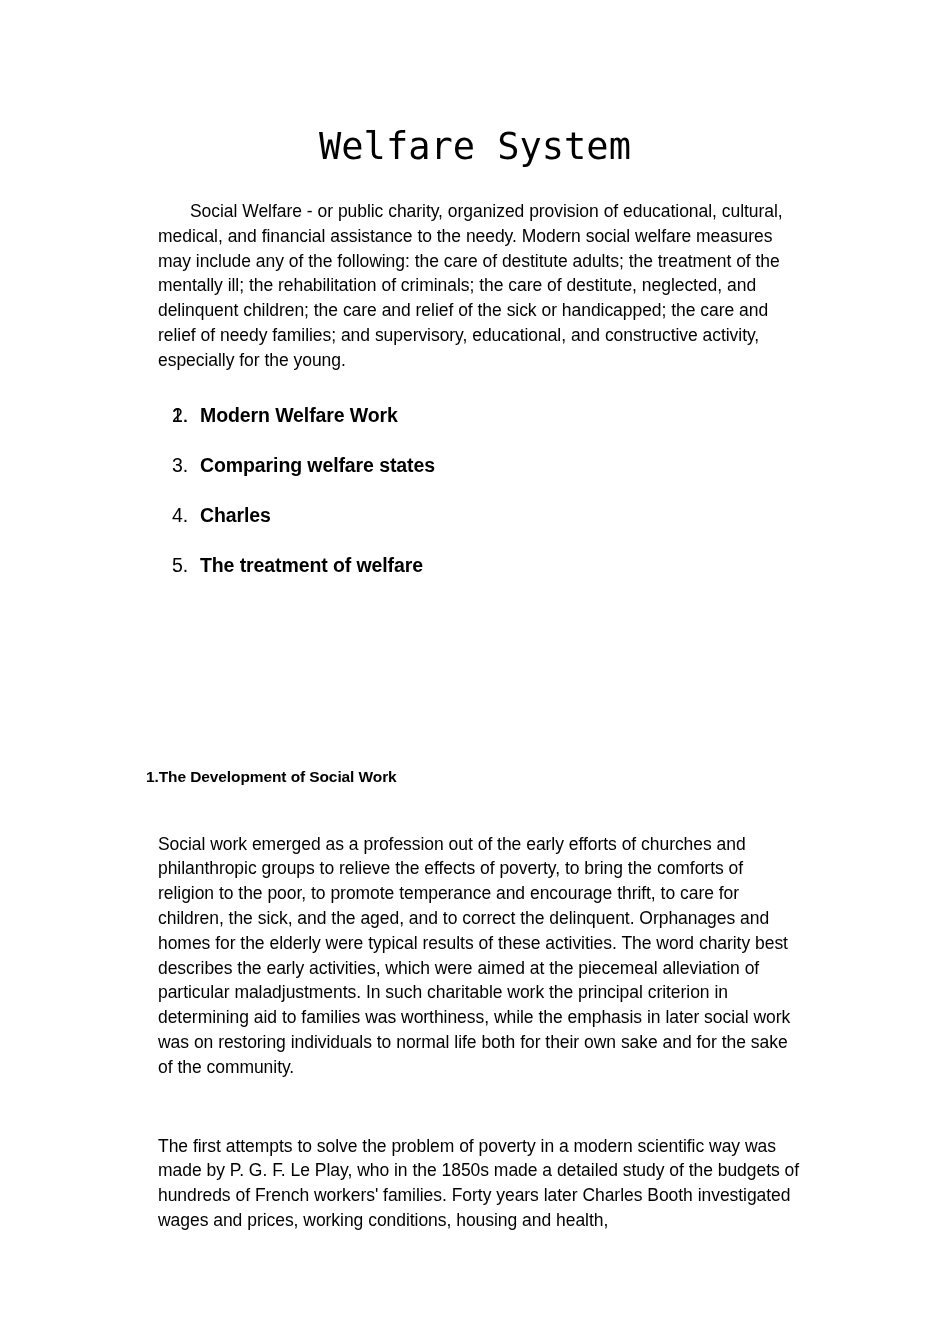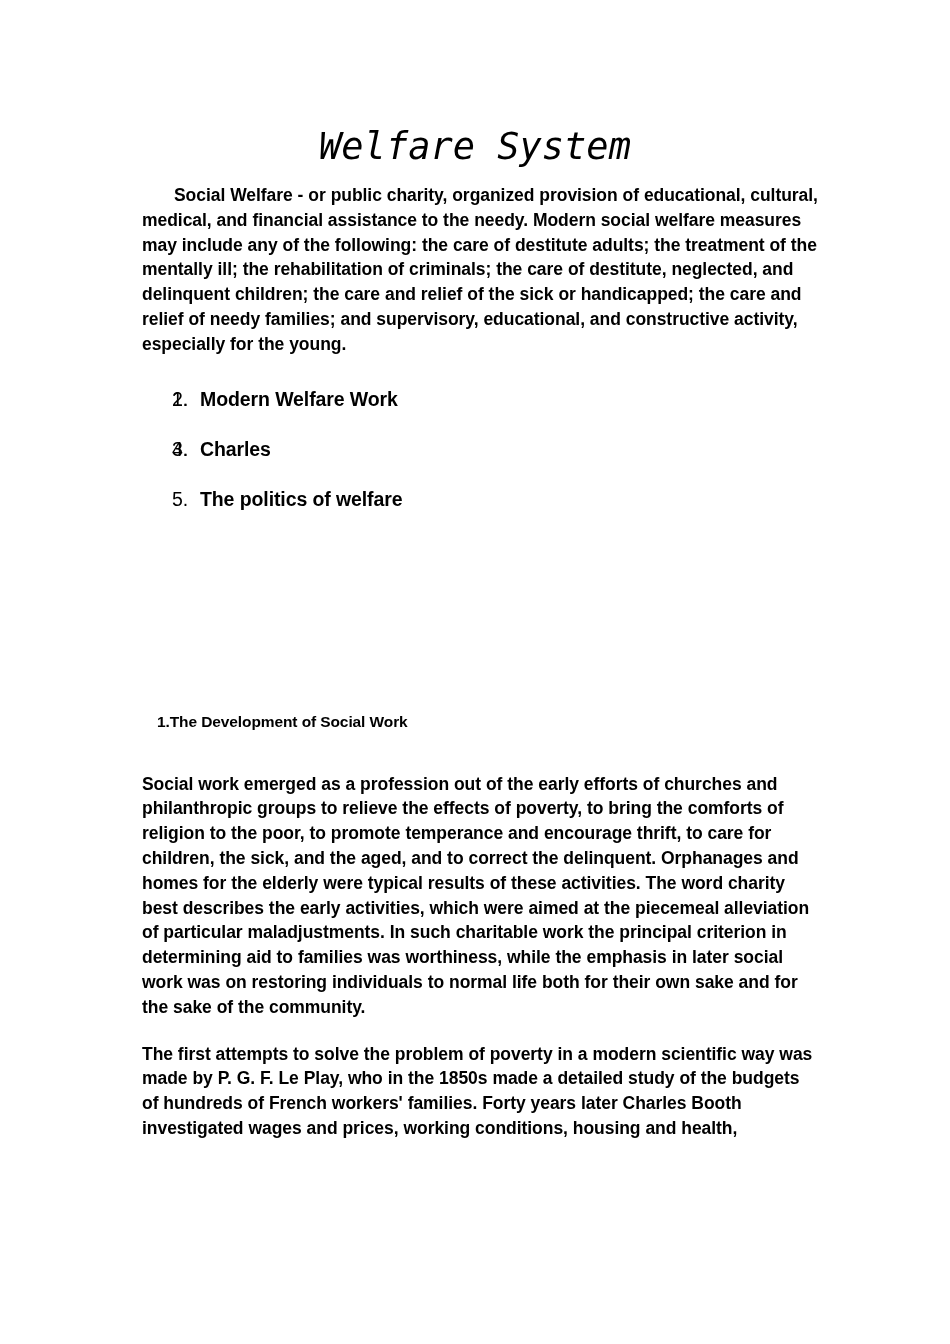--- a/index.html
+++ b/index.html
@@ -31,37 +31,36 @@
     top: 100px;
     left: 0;
     width: 950px;
     text-align: center;
     font-family: "DejaVu Sans Mono", "Liberation Mono", monospace;
     font-size: 37px;
     font-weight: 400;
     letter-spacing: 0px;
     line-height: 44px;
     white-space: pre;
-    font-style: italic;
   }
 
   
   .content {
     position: absolute;
     left: 142px;
     top: 183px;
     width: 676px;
   }
 
   .para {
     font-size: 17.5px;
     line-height: 24.8px;
-    font-weight: 700;
+    font-weight: 400;
     text-align: left;
-    margin: 0;
+    margin: 16px;
     letter-spacing: -0.05px;
     word-spacing: 0.1px;
   }
 
   .para.intro {
     text-indent: 32px;
   }
 
   
   .toc {
@@ -88,21 +87,21 @@
     top: 0;
     font-weight: 400;
     font-size: 19.5px;
   }
 
   
   .section-heading {
     font-size: 15.5px;
     font-weight: 700;
     line-height: 20px;
-    margin: 15px;
+    margin: 4px;
     letter-spacing: -0.1px;
   }
 
   .gap-large { height: 186px; }
   .gap-para  { height: 22px; }
   .gap-head  { height: 25px; }
 </style>
 </head>
 <body>
 
@@ -117,28 +116,29 @@
     <ol class="toc">
       <li>
         <span class="num">1.</span>
       </li>
       <li>
         <span class="num">2.</span>
         <span class="txt">Modern Welfare Work</span>
       </li>
       <li>
         <span class="num">3.</span>
+        <span class="txt">Comparing welfare states</span>
       </li>
       <li>
         <span class="num">4.</span>
         <span class="txt">Charles</span>
       </li>
       <li>
         <span class="num">5.</span>
-        <span class="txt">The politics of welfare</span>
+        <span class="txt">The treatment of welfare</span>
       </li>
     </ol>
 
     <div class="gap-large"></div>
 
     <p class="section-heading">1.The Development of Social Work</p>
 
     <div class="gap-head"></div>
 
     <p class="para">Social work emerged as a profession out of the early efforts of churches and philanthropic groups to relieve the effects of poverty, to bring the comforts of religion to the poor, to promote temperance and encourage thrift, to care for children, the sick, and the aged, and to correct the delinquent. Orphanages and homes for the elderly were typical results of these activities. The word charity best describes the early activities, which were aimed at the piecemeal alleviation of particular maladjustments. In such charitable work the principal criterion in determining aid to families was worthiness, while the emphasis in later social work was on restoring individuals to normal life both for their own sake and for the sake of the community.</p>

